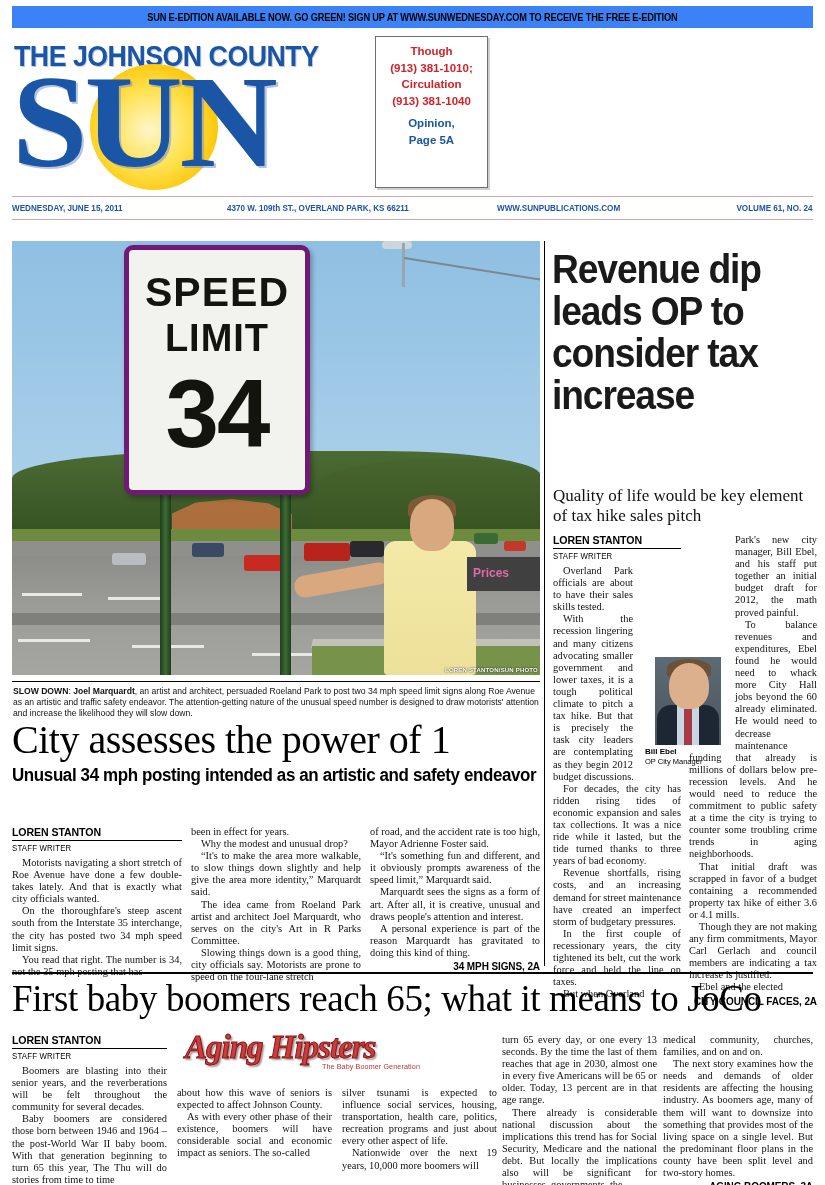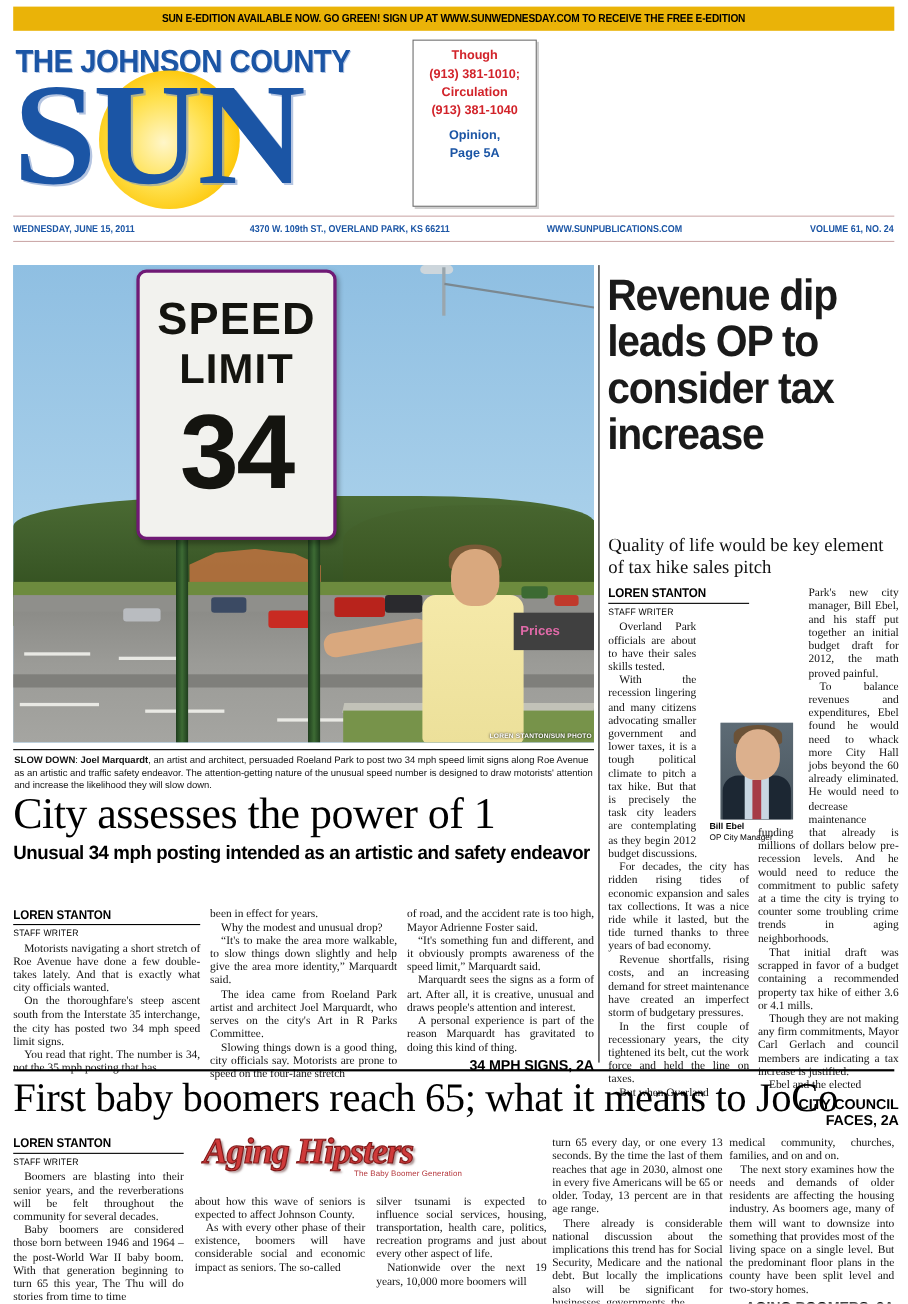--- a/index.html
+++ b/index.html
@@ -6,21 +6,21 @@
   body{
     width:825px;height:1185px;overflow:hidden;
     font-family:"Liberation Serif",serif;color:#000;
     position:relative;
   }
   .page{position:relative;width:825px;height:1185px;background:#fff;}
 
   
   .ear-banner{
     position:absolute;left:12px;top:6px;width:801px;height:22px;
-    background:#eab308;display:flex;align-items:center;justify-content:center;
+    background:#3b82f6;display:flex;align-items:center;justify-content:center;
   }
   .ear-banner span{
     font-family:"Liberation Sans",sans-serif;
     font-weight:bold;font-size:10.5px;letter-spacing:-0.2px;
     transform:scaleX(0.88);transform-origin:center;white-space:nowrap;color:#000;
   }
 
   
   .nameplate{position:absolute;left:12px;top:34px;width:360px;height:155px;}
   .np-the{
@@ -90,21 +90,21 @@
   .ph-road{position:absolute;left:0;top:315px;width:528px;height:119px;
     background:linear-gradient(#8c8c88 0%,#9b9b97 40%,#a5a5a1 100%);}
   .ph-road2{position:absolute;left:0;top:300px;width:528px;height:22px;background:#8f8f8b;}
   .ph-median{position:absolute;left:0;top:372px;width:528px;height:12px;background:#7f7f7b;}
   .lane{position:absolute;height:3px;background:#e9e9e4;}
   .ph-curb{position:absolute;left:300px;top:405px;width:228px;height:29px;background:#77934a;}
   .ph-sidewalk{position:absolute;left:300px;top:398px;width:228px;height:9px;background:#c2c2b8;transform:skewX(-12deg);}
   .car{position:absolute;border-radius:3px;}
   .ph-sign{
     position:absolute;left:112px;top:4px;width:176px;height:240px;
-    background:#f2f2ee;border:3px solid #701a75;border-radius:9px;
+    background:#f2f2ee;border:5px solid #701a75;border-radius:9px;
     box-shadow:2px 3px 5px rgba(0,0,0,.3);
     display:flex;flex-direction:column;align-items:center;justify-content:flex-start;
     font-family:"Liberation Sans",sans-serif;color:#14140f;font-weight:bold;
   }
   .sg-speed{font-size:41px;line-height:44px;margin-top:20px;letter-spacing:1px;}
   .sg-limit{font-size:38px;line-height:40px;margin-top:4px;letter-spacing:1px;}
   .sg-num{font-size:96px;line-height:100px;margin-top:6px;letter-spacing:-2px;}
   .ph-post{position:absolute;top:244px;width:11px;height:190px;background:linear-gradient(90deg,#1f3d1d,#3d6b34,#1f3d1d);}
   .ph-pole{position:absolute;left:390px;top:2px;width:3px;height:44px;background:#9aa6ad;}
   .ph-lamp{position:absolute;left:370px;top:0px;width:30px;height:8px;background:#cdd6dc;border-radius:5px;}
@@ -153,21 +153,21 @@
     font-family:"Liberation Sans",sans-serif;font-size:8.5px;letter-spacing:.2px;
     color:#000;margin-bottom:4px;transform:scaleX(0.92);transform-origin:left;
   }
   .bodytext{
     font-family:"Liberation Serif",serif;font-size:10.4px;line-height:12.1px;
     text-align:justify;color:#111;
   }
   .bodytext p{margin:0;text-indent:10px;font-family:Liberation Serif, serif;}
   .bodytext p.noind{text-indent:0;}
   .jump{
-    font-family:"Liberation Sans",sans-serif;font-weight:bold;font-size:13px;
+    font-family:"Liberation Sans",sans-serif;font-weight:bold;font-size:10px;
     text-align:right;margin-top:2px;letter-spacing:-0.1px;color:#000;
   }
 
   
   .ca-c1{position:absolute;left:12px;top:826px;width:170px;}
   .ca-c2{position:absolute;left:191px;top:826px;width:170px;}
   .ca-c3{position:absolute;left:370px;top:826px;width:170px;}
   .ca-c2 .bodytext,.ca-c3 .bodytext{padding-top:0;}
 
   

